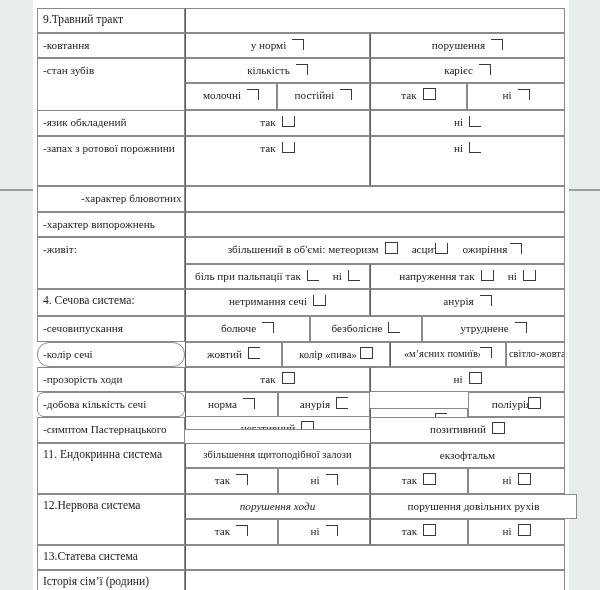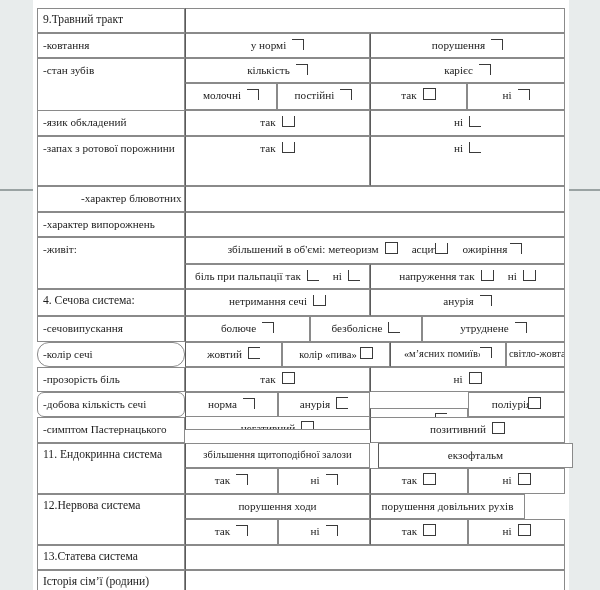--- a/index.html
+++ b/index.html
@@ -107,45 +107,45 @@
   <div class="cell ctr thickl" style="left:152px;top:316px;width:125px;height:26px;"><span>болюче</span><span class="cb open-lb"></span></div>
   <div class="cell ctr" style="left:277px;top:316px;width:112px;height:26px;"><span>безболісне</span><span class="cb open-tr"></span></div>
   <div class="cell ctr" style="left:389px;top:316px;width:143px;height:26px;"><span>утруднене</span><span class="cb open-lb"></span></div>
 
   <div class="cell lbl" style="left:4px;top:342px;width:148px;height:25px;border-radius:12px;">-колір сечі</div>
   <div class="cell ctr thickl" style="left:152px;top:342px;width:97px;height:25px;"><span>жовтий</span><span class="cb open-r"></span></div>
   <div class="cell ctr" style="left:249px;top:342px;width:108px;height:25px;font-size:10.6px;"><span>колір «пива»</span><span class="cb tight"></span></div>
   <div class="cell ctr thickl" style="left:357px;top:342px;width:116px;height:25px;font-size:10.4px;"><span>«м’ясних помиїв»</span><span class="cb neg open-lb"></span></div>
   <div class="cell ctr" style="left:473px;top:342px;width:59px;height:25px;font-size:10.4px;text-align:left;padding-left:2px;"><span>світло-жовта</span></div>
 
-  <div class="cell lbl" style="left:4px;top:367px;width:148px;height:25px;">-прозорість біль</div>
+  <div class="cell lbl" style="left:4px;top:367px;width:148px;height:25px;">-прозорість ходи</div>
   <div class="cell ctr thickl" style="left:152px;top:367px;width:185px;height:25px;"><span>так</span><span class="cb"></span></div>
   <div class="cell ctr thickl" style="left:337px;top:367px;width:195px;height:25px;"><span>ні</span><span class="cb"></span></div>
 
   <div class="cell lbl" style="left:4px;top:392px;width:148px;height:25px;border-radius:7px;">-добова кількість сечі</div>
   <div class="cell ctr thickl" style="left:152px;top:392px;width:93px;height:25px;"><span>норма</span><span class="cb open-lb"></span></div>
   <div class="cell ctr" style="left:245px;top:392px;width:92px;height:25px;"><span>анурія</span><span class="cb open-r"></span></div>
   <div class="cell ctr thickl" style="left:337px;top:408px;width:98px;height:25px;"><span>олігурія</span><span class="cb open-r"></span></div>
   <div class="cell ctr" style="left:435px;top:392px;width:97px;height:25px;"><span>поліурія</span><span class="cb neg"></span></div>
 
   <div class="cell lbl" style="left:4px;top:417px;width:148px;height:26px;">-симптом  Пастернацького</div>
   <div class="cell ctr thickl" style="left:152px;top:416px;width:185px;height:14px;"><span>негативний</span><span class="cb"></span></div>
   <div class="cell ctr thickl" style="left:337px;top:417px;width:195px;height:26px;"><span>позитивний</span><span class="cb"></span></div>
 
   <div class="cell lbl big" style="left:4px;top:443px;width:148px;height:51px;">11. Ендокринна система</div>
   <div class="cell ctr thickl" style="left:152px;top:443px;width:185px;height:25px;font-size:10.6px;">збільшення щитоподібної залози</div>
-  <div class="cell ctr thickl" style="left:337px;top:443px;width:195px;height:25px;margin-left:8px;">екзофтальм</div>
+  <div class="cell ctr thickl" style="left:337px;top:443px;width:195px;height:25px;">екзофтальм</div>
   <div class="cell ctr thickl" style="left:152px;top:468px;width:93px;height:26px;"><span>так</span><span class="cb open-lb"></span></div>
   <div class="cell ctr" style="left:245px;top:468px;width:92px;height:26px;"><span>ні</span><span class="cb open-lb"></span></div>
   <div class="cell ctr thickl" style="left:337px;top:468px;width:98px;height:26px;"><span>так</span><span class="cb"></span></div>
   <div class="cell ctr" style="left:435px;top:468px;width:97px;height:26px;"><span>ні</span><span class="cb"></span></div>
 
   <div class="cell lbl big" style="left:4px;top:494px;width:148px;height:51px;">12.Нервова система</div>
-  <div class="cell ctr thickl" style="left:152px;top:494px;width:185px;height:25px;">порушення ходи</div>
-  <div class="cell ctr thickl" style="left:337px;top:494px;width:155px;height:25px;">порушення довільних рухів</div>
+  <div class="cell ctr thickl" style="left:152px;top:494px;width:185px;height:25px;font-style:italic;">порушення ходи</div>
+  <div class="cell ctr thickl" style="left:337px;top:494px;width:207px;height:25px;">порушення довільних рухів</div>
   <div class="cell ctr thickl" style="left:152px;top:519px;width:93px;height:26px;"><span>так</span><span class="cb open-lb"></span></div>
   <div class="cell ctr" style="left:245px;top:519px;width:92px;height:26px;"><span>ні</span><span class="cb open-lb"></span></div>
   <div class="cell ctr thickl" style="left:337px;top:519px;width:98px;height:26px;"><span>так</span><span class="cb"></span></div>
   <div class="cell ctr" style="left:435px;top:519px;width:97px;height:26px;"><span>ні</span><span class="cb"></span></div>
 
   <div class="cell lbl big" style="left:4px;top:545px;width:148px;height:25px;">13.Статева система</div>
   <div class="cell blank thickl" style="left:152px;top:545px;width:380px;height:25px;"></div>
 
   <div class="cell lbl big" style="left:4px;top:570px;width:148px;height:26px;">Історія сім’ї  (родини)</div>
   <div class="cell blank thickl" style="left:152px;top:570px;width:380px;height:26px;"></div>

